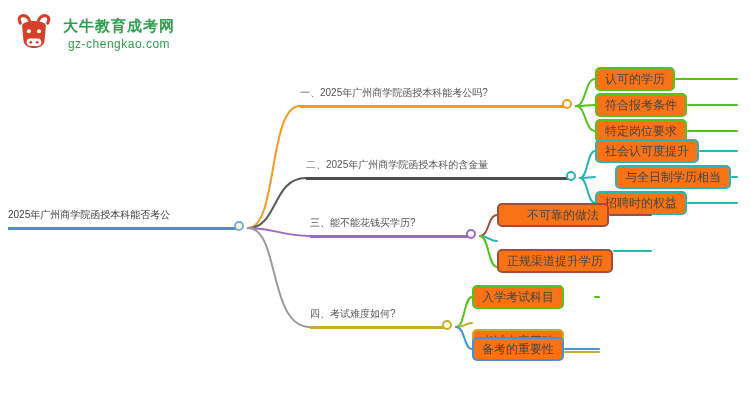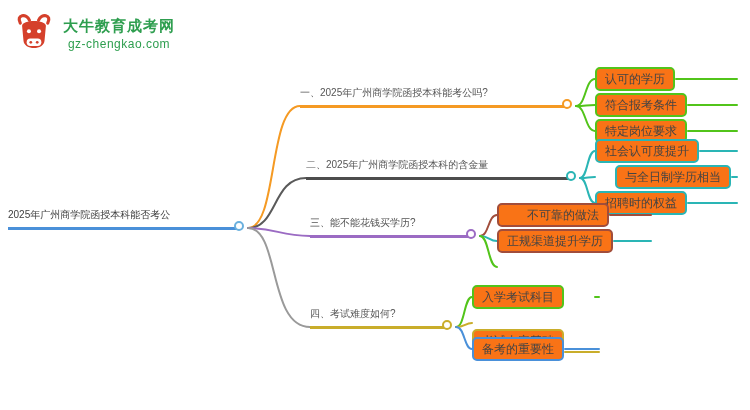--- a/index.html
+++ b/index.html
@@ -114,21 +114,21 @@
     <div class="leaf-tail" style="background-color: rgb(42, 181, 181);"></div>
   </div>
 
   <div class="topic" style="left: 310px; top: 214px; width: 158px; border-bottom-color: rgb(155, 107, 195);">三、能不能花钱买学历?</div>
   <div class="dot" style="left: 466px; top: 229px; border-color: rgb(155, 107, 195);"></div>
   <div class="leaf-row" style="left:497px; top:203px; width:155px;">
     <div class="leaf-box" style="border-color: rgb(161, 77, 59); padding-left: 28px;">不可靠的做法</div>
     <div class="leaf-tail" style="background-color: rgb(161, 77, 59);"></div>
   </div>
   <div class="leaf-row" style="left:497px; top:229px; width:155px;">
-    <div class="leaf-box" style="border-color: rgb(161, 77, 59);">正规渠道提升学历</div>
+    <div class="leaf-box" style="border-color: rgb(161, 77, 59); margin-top: 20px;">正规渠道提升学历</div>
     <div class="leaf-tail" style="background-color: rgb(42, 181, 181);"></div>
   </div>
 
   <div class="topic" style="left: 310px; top: 305px; width: 134px; border-bottom-color: rgb(201, 173, 42);">四、考试难度如何?</div>
   <div class="dot" style="left: 442px; top: 320px; border-color: rgb(201, 173, 42);"></div>
   <div class="leaf-row" style="left:472px; top:285px; width:128px;gap:30px;">
     <div class="leaf-box" style="border-color: rgb(82, 196, 26);">入学考试科目</div>
     <div class="leaf-tail" style="background-color: rgb(82, 196, 26);"></div>
   </div>
   <div class="leaf-row" style="left:472px; top:329px; width:128px;align-items:flex-end;">

